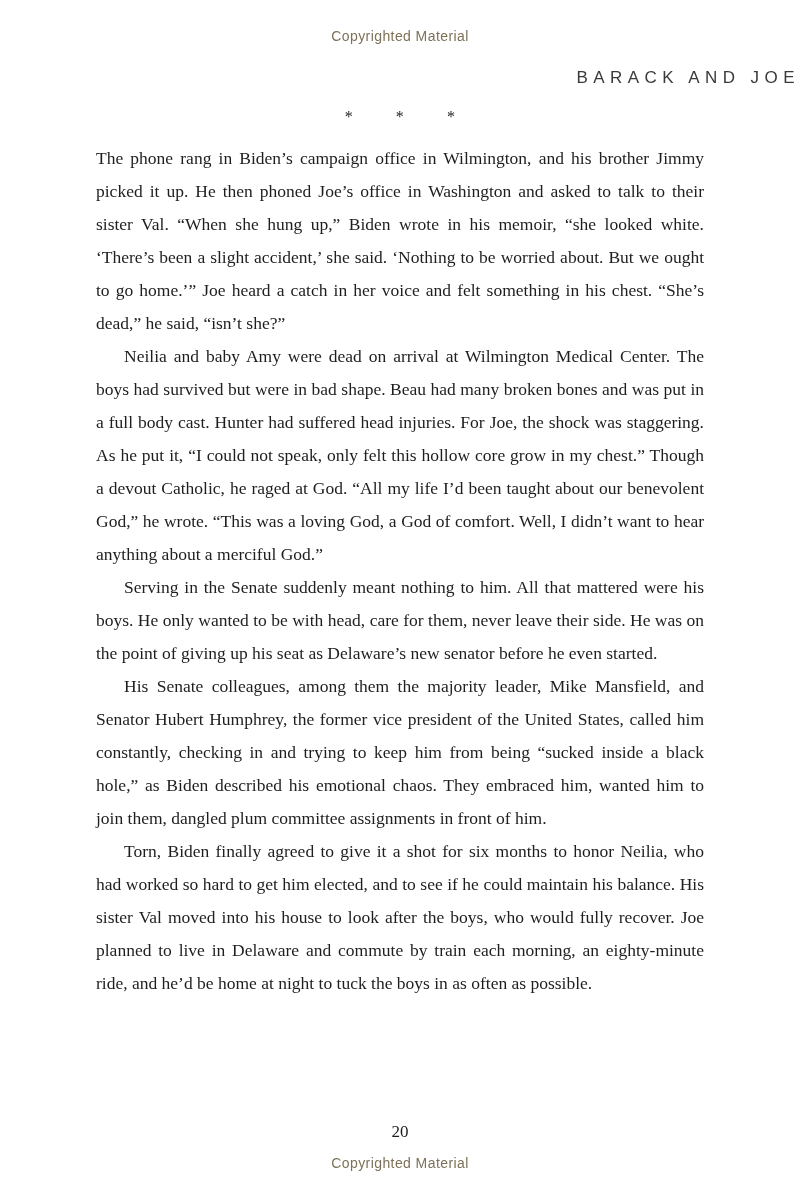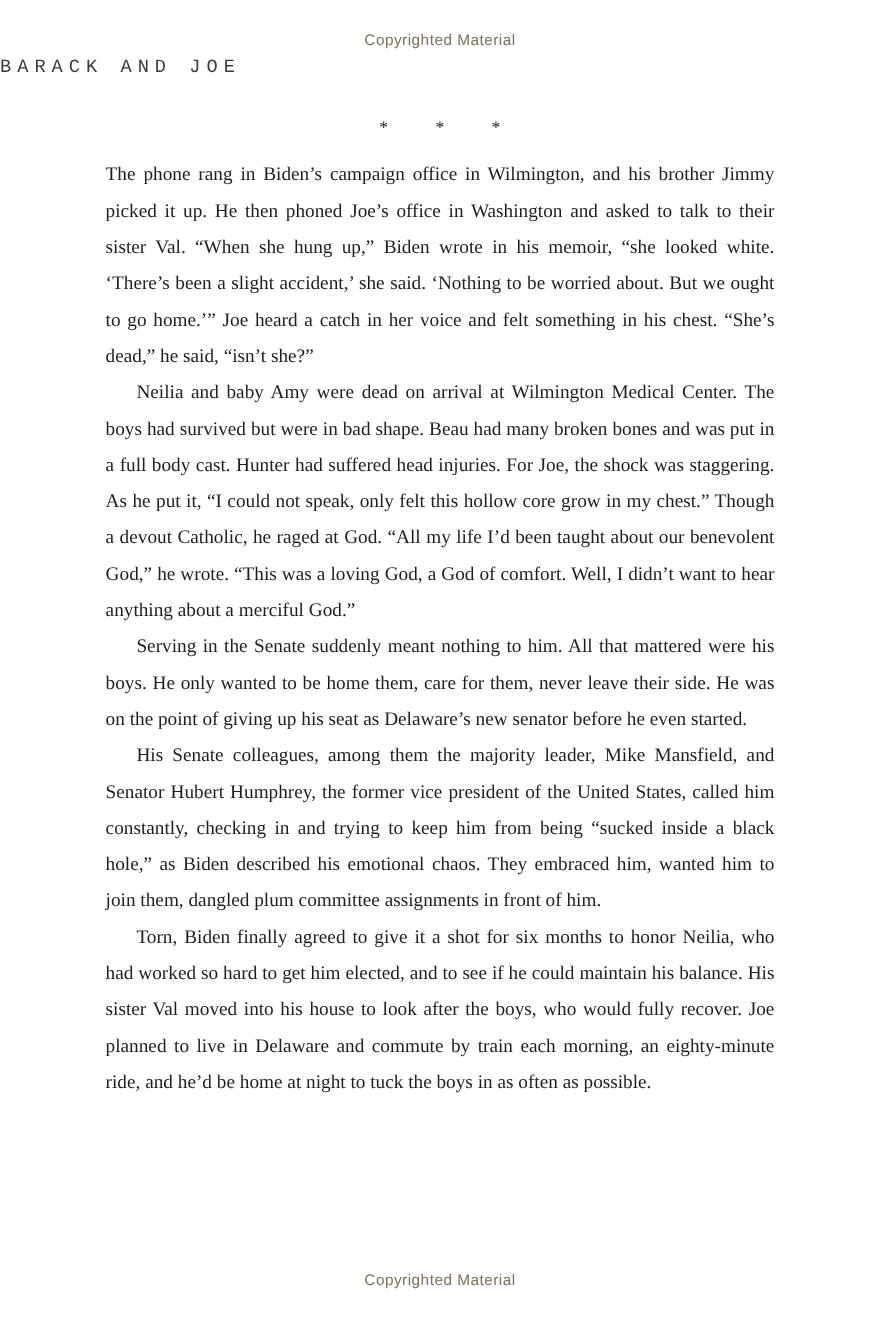--- a/index.html
+++ b/index.html
@@ -28,25 +28,25 @@
     text-align: center;
     font-family: "Liberation Sans", sans-serif;
     font-size: 14px;
     letter-spacing: 0.03em;
     color: var(--copyright);
   }
   .copyright.top { top: 28px; }
   .copyright.bottom { top: 1155px; }
   .running-head {
     position: absolute;
-    top: 52px;
+    top: 68px;
     left: 0;
     width: 100%;
-    text-align: left;
-    font-family: Liberation Mono, monospace;
+    text-align: right;
+    font-family: Liberation Sans, sans-serif;
     font-size: 17px;
     letter-spacing: 0.32em;
     color: var(--headtext);
   }
   .content {
     position: absolute;
     top: 108px;
     left: 96px;
     width: 608px;
   }
@@ -87,23 +87,24 @@
 
   <div class="running-head">BARACK AND JOE</div>
 
   <div class="content">
 
     <div class="section-break">* * *</div>
 
     <div class="body-text">
       <p class="no-indent">The phone rang in Biden’s campaign office in Wilmington, and his brother Jimmy picked it up. He then phoned Joe’s office in Washington and asked to talk to their sister Val. “When she hung up,” Biden wrote in his memoir, “she looked white. ‘There’s been a slight accident,’ she said. ‘Nothing to be worried about. But we ought to go home.’” Joe heard a catch in her voice and felt something in his chest. “She’s dead,” he said, “isn’t she?”</p>
       <p>Neilia and baby Amy were dead on arrival at Wilmington Medical Center. The boys had survived but were in bad shape. Beau had many broken bones and was put in a full body cast. Hunter had suffered head injuries. For Joe, the shock was staggering. As he put it, “I could not speak, only felt this hollow core grow in my chest.” Though a devout Catholic, he raged at God. “All my life I’d been taught about our benevolent God,” he wrote. “This was a loving God, a God of comfort. Well, I didn’t want to hear anything about a merciful God.”</p>
-      <p>Serving in the Senate suddenly meant nothing to him. All that mattered were his boys. He only wanted to be home them, care for them, never leave their side. He was on the point of giving up his seat as Delaware’s new senator before he even started.</p>
+      <p>Serving in the Senate suddenly meant nothing to him. All that mattered were his boys. He only wanted to be with head, care for them, never leave their side. He was on the point of giving up his seat as Delaware’s new senator before he even started.</p>
       <p>His Senate colleagues, among them the majority leader, Mike Mansfield, and Senator Hubert Humphrey, the former vice president of the United States, called him constantly, checking in and trying to keep him from being “sucked inside a black hole,” as Biden described his emotional chaos. They embraced him, wanted him to join them, dangled plum committee assignments in front of him.</p>
       <p>Torn, Biden finally agreed to give it a shot for six months to honor Neilia, who had worked so hard to get him elected, and to see if he could maintain his balance. His sister Val moved into his house to look after the boys, who would fully recover. Joe planned to live in Delaware and commute by train each morning, an eighty-minute ride, and he’d be home at night to tuck the boys in as often as possible.</p>
     </div>
 
   </div>
 
+  <div class="page-number">20</div>
 
   <div class="copyright bottom">Copyrighted Material</div>
 
 </div>
 
 </body></html>

